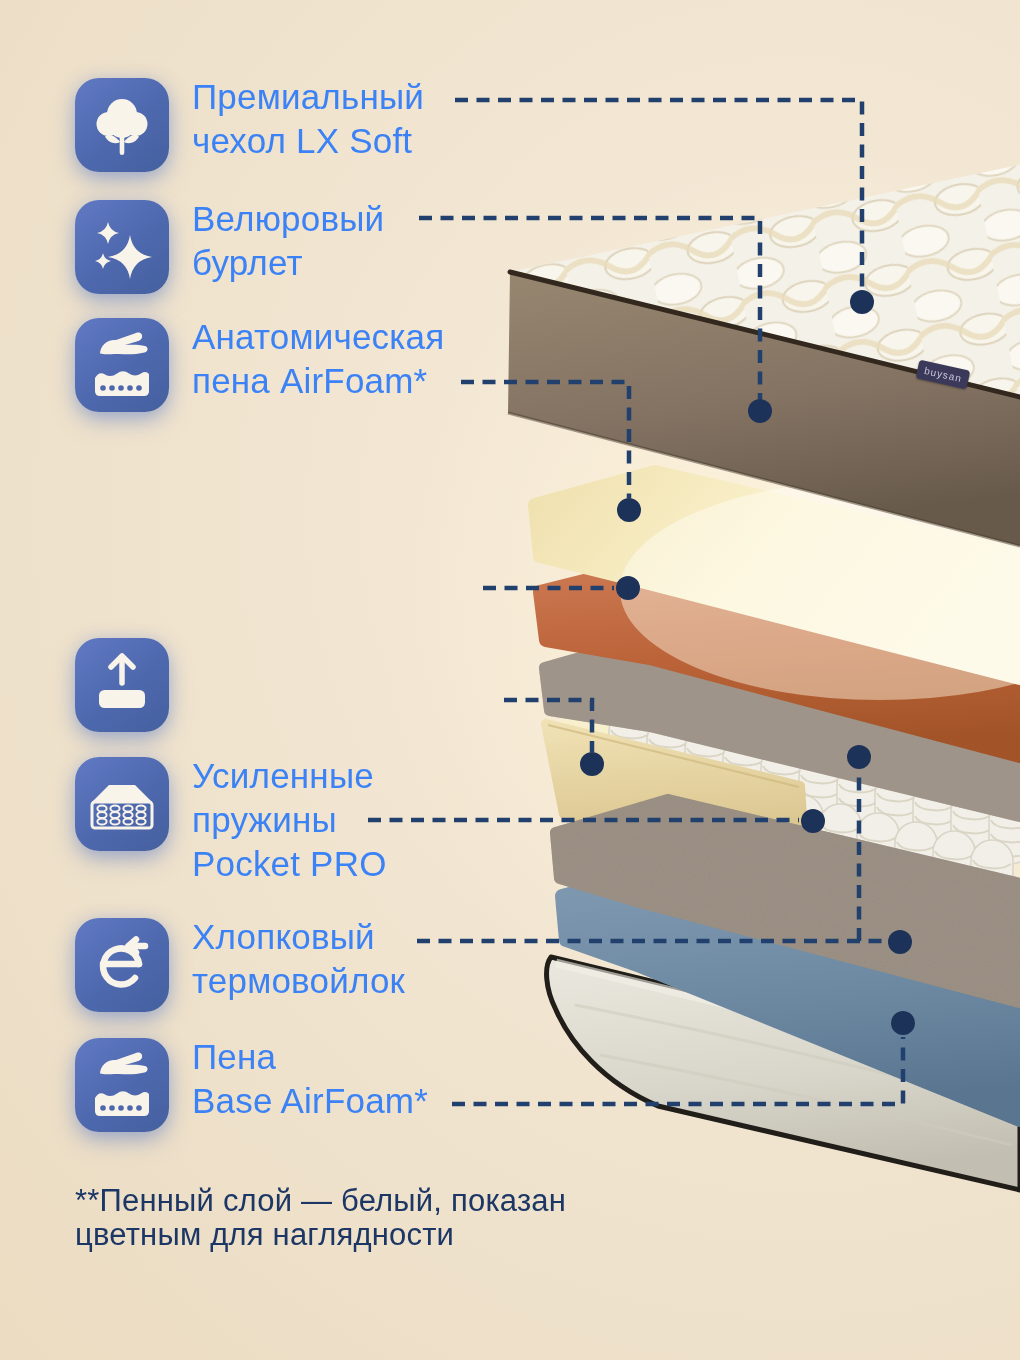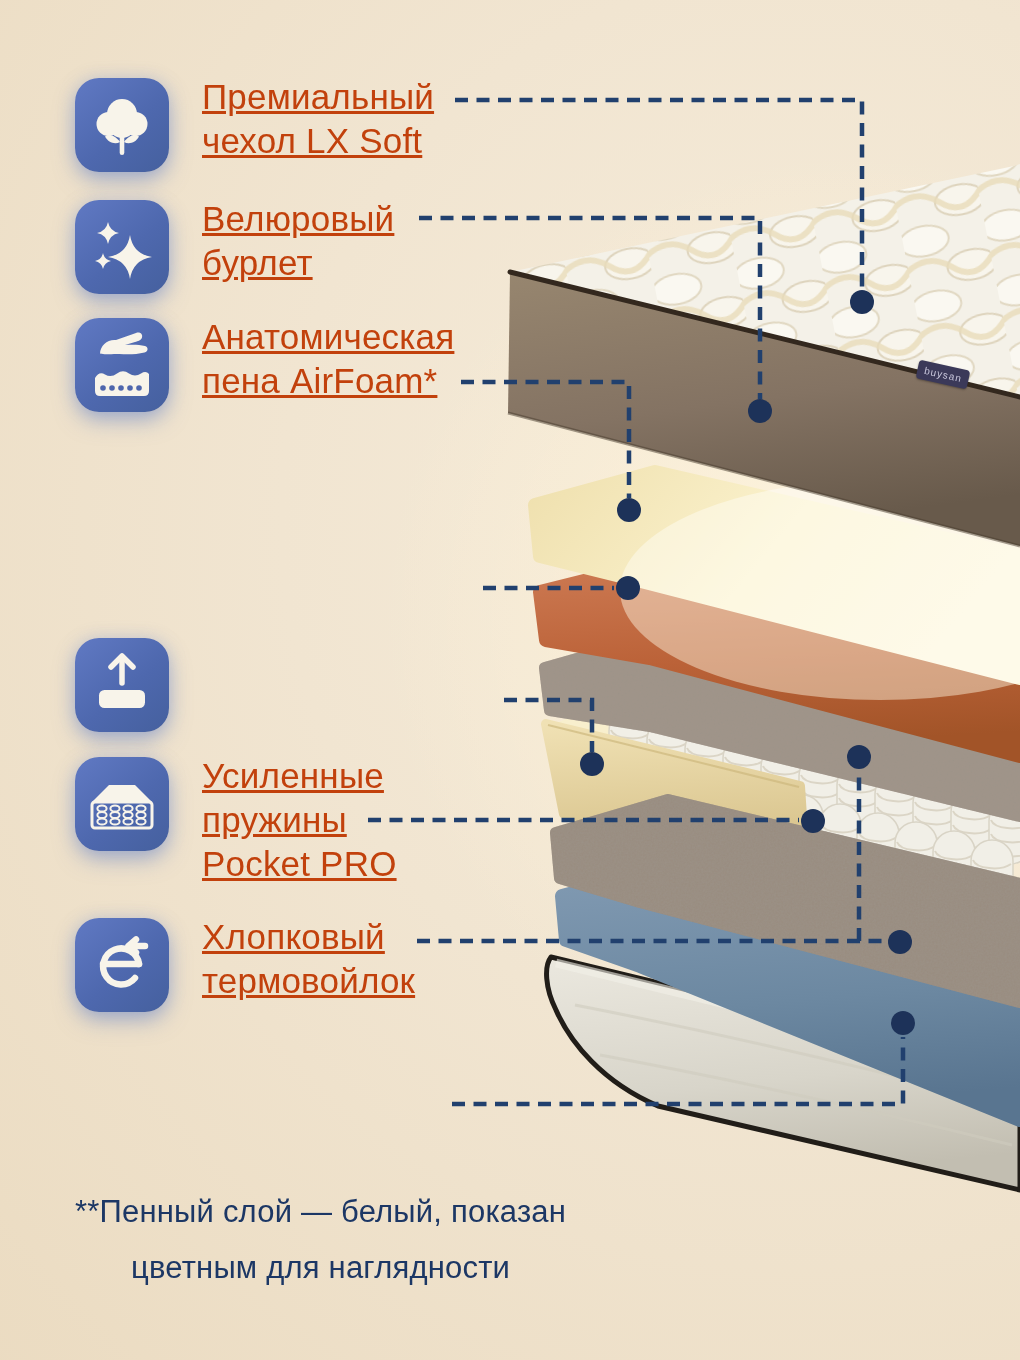--- a/index.html
+++ b/index.html
@@ -13,30 +13,30 @@
   .illustration{position:absolute;left:0;top:0;width:1020px;height:1360px;}
   .feature{position:absolute;left:75px;display:flex;align-items:flex-start;}
   .icon{
     width:94px;height:94px;border-radius:24px;flex:0 0 94px;
     background:linear-gradient(140deg,#6079c3 0%,#4e68ae 55%,#45609e 100%);
     box-shadow:0 10px 22px -2px rgba(95,125,195,.50), 0 0 16px rgba(145,165,215,.35);
     display:flex;align-items:center;justify-content:center;
   }
   .icon svg{width:94px;height:94px;display:block;}
   .label{
-    margin-left:33px;margin-top:-3px;
-    color:#c2410c;font-size:35px;line-height:44px;font-weight:500;
-    letter-spacing:.2px;white-space:pre-line;text-decoration:underline;
+    margin-left:23px;margin-top:-3px;
+    color:#3b82f6;font-size:35px;line-height:44px;font-weight:500;
+    letter-spacing:.2px;white-space:pre-line;
   }
   .f1{top:78px}.f2{top:200px}.f3{top:318px}.f4{top:440px}
   .f5{top:638px}.f6{top:757px}.f7{top:918px}.f8{top:1038px}
   .footnote{
     position:absolute;left:75px;top:1184px;
-    color:#1c3765;font-size:31px;line-height:56px;font-weight:400;
-    letter-spacing:.2px;white-space:pre-line;text-align:center;
+    color:#1c3765;font-size:31px;line-height:34px;font-weight:400;
+    letter-spacing:.2px;white-space:pre-line;
   }
   .brand-tag{
     position:absolute;left:917px;top:365px;
     background:#3b3959;color:#c9c7dc;border-radius:4px;
     font-size:10px;letter-spacing:1px;padding:4px 7px;
     transform:rotate(12.5deg);box-shadow:0 1px 2px rgba(30,25,20,.4);
   }
 </style>
 </head>
 <body>
@@ -292,17 +292,36 @@
           <path d="M64,46 a18,18 0 1 0 -4,14"></path>
           <path d="M28,46 H64"></path>
           <path d="M70,28 H54 M61,21.5 L53.5,28 L61,34.5"></path>
         </g>
       </svg>
     </div>
     <div class="label">Хлопковый
 термовойлок</div>
   </div>
 
+  <div class="feature f8">
+    <div class="icon">
+      <svg viewBox="0 0 94 94">
+        <g fill="#f8f4ea">
+          <path d="M25,36 c0,-9 8,-15 16,-14 l20,-7 c4,-1.5 7,1 6,4.5 c-0.8,2.8 -4,3.7 -7,4.5 l-10,3 c7,-0.5 14,-0.5 20,1 c3.5,0.9 3.5,5.5 -0.5,6.5 c-8,2 -17,2 -25,1.5 c-7,-0.4 -15,1 -19,-0.5 z"></path>
+          <path d="M20,60 Q24,53 30,56.5 Q36,60 42,55.5 Q48,51 54,55.5 Q60,59.5 66,55.5 Q71,52.5 74,56 L74,73 Q74,78 69,78 L25,78 Q20,78 20,73 Z"></path>
+        </g>
+        <g fill="#4e66ad">
+          <circle cx="28" cy="70" r="2.8"></circle>
+            <circle cx="37" cy="70" r="2.8"></circle>
+            <circle cx="46" cy="70" r="2.8"></circle>
+          <circle cx="55" cy="70" r="2.8"></circle>
+            <circle cx="64" cy="70" r="2.8"></circle>
+        </g>
+      </svg>
+    </div>
+    <div class="label">Пена
+Base AirFoam*</div>
+  </div>
 
   <div class="footnote">**Пенный слой — белый, показан
 цветным для наглядности</div>
 
 </div>
 
 </body></html>

